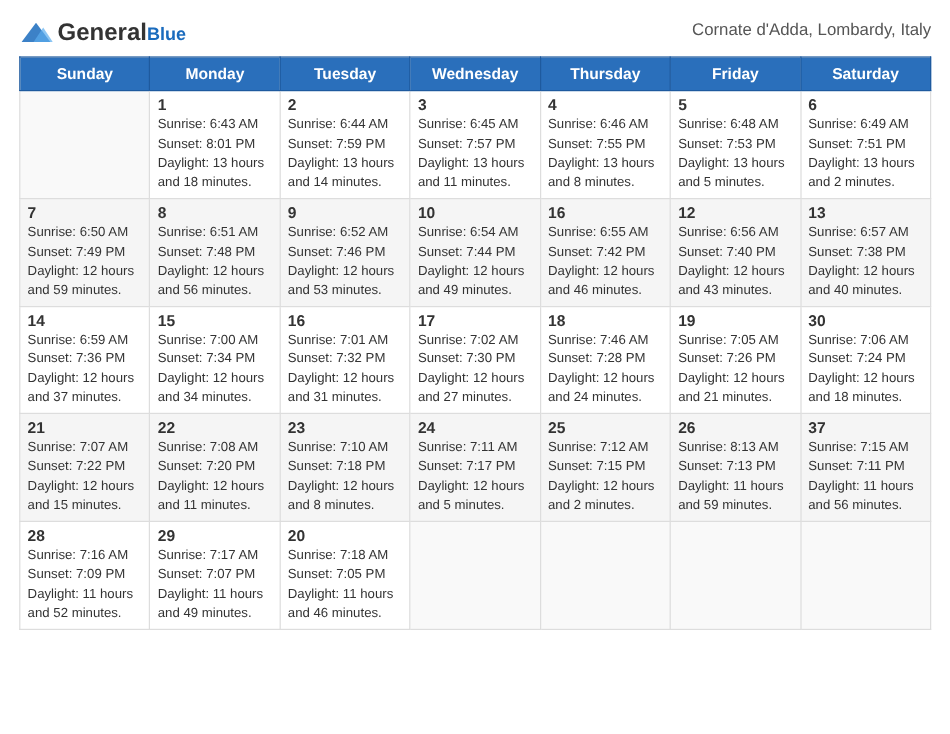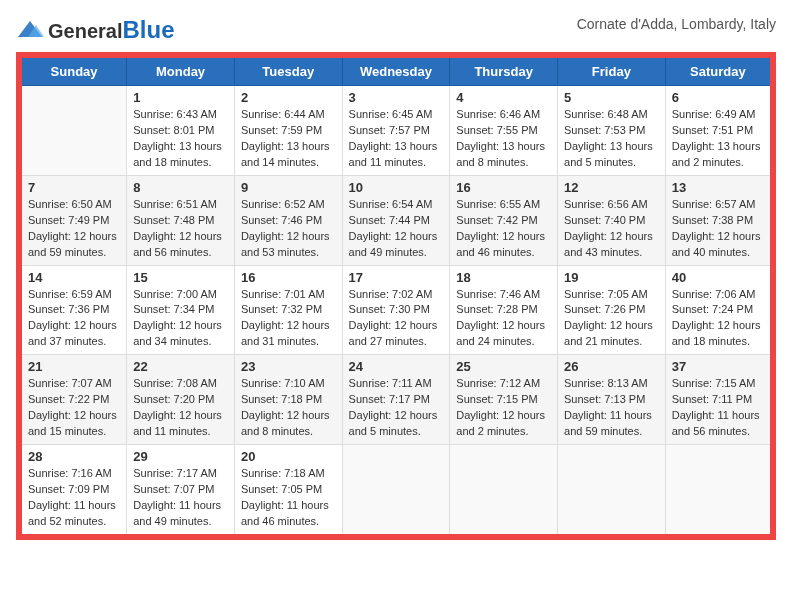--- a/index.html
+++ b/index.html
@@ -20,21 +20,21 @@
       display: flex;
       align-items: center;
       gap: 4px;
     }
     .logo-text-general {
       font-size: 20px;
       font-weight: bold;
       color: #333;
     }
     .logo-text-blue {
-      font-size: 24px;
+      font-size: 15px;
       font-weight: bold;
       color: #1a6bbd;
     }
     .logo-icon {
       width: 28px;
       height: 22px;
     }
     .title-section {
       text-align: right;
     }
@@ -43,21 +43,21 @@
       color: #333;
       font-weight: normal;
     }
     .location {
       font-size: 14px;
       color: #555;
     }
     .calendar {
       width: 100%;
       border-collapse: collapse;
-      border: 6px solid #ef4444;
+      border: 1px solid #ef4444;
     }
     .calendar th {
       background-color: #2a6fbb;
       color: white;
       padding: 6px 8px;
       font-size: 13px;
       font-weight: bold;
       border: 1px solid #1e5a9e;
     }
     .calendar td {
@@ -288,21 +288,21 @@
         <td>
           <span class="day-number">19</span>
           <div class="cell-content">
             <div>Sunrise: 7:05 AM</div>
             <div>Sunset: 7:26 PM</div>
             <div>Daylight: 12 hours</div>
             <div>and 21 minutes.</div>
           </div>
         </td>
         <td>
-          <span class="day-number">40</span>
+          <span class="day-number">30</span>
           <div class="cell-content">
             <div>Sunrise: 7:06 AM</div>
             <div>Sunset: 7:24 PM</div>
             <div>Daylight: 12 hours</div>
             <div>and 18 minutes.</div>
           </div>
         </td>
       </tr>
       <tr class="row-alt">
         <td>

